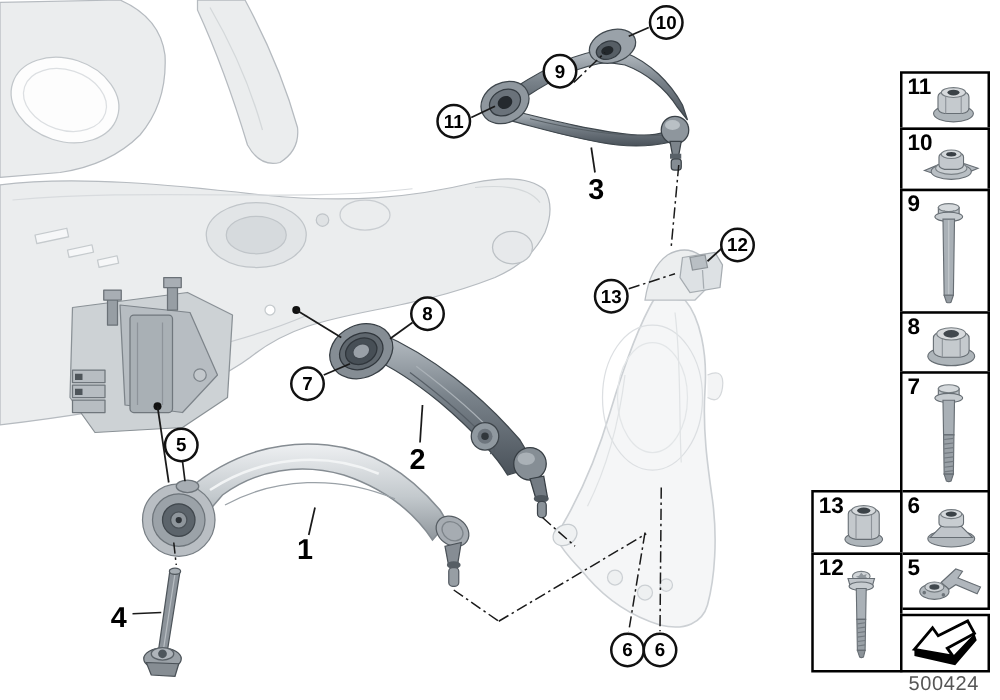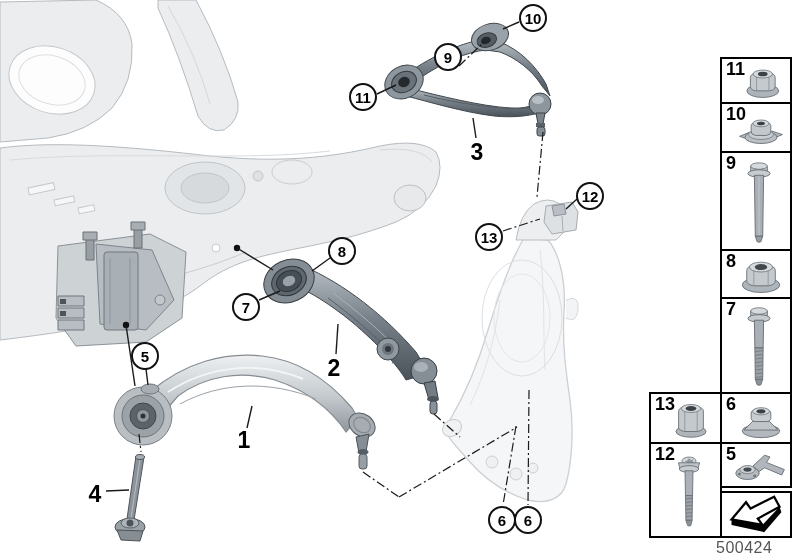--- a/index.html
+++ b/index.html
@@ -11,21 +11,21 @@
   .callout{position:absolute;width:28px;height:28px;box-sizing:border-box;border:2.2px solid #111;
            border-radius:50%;background:#fff;color:#000;font-weight:bold;font-size:15px;
            display:flex;align-items:center;justify-content:center;pointer-events:auto;}
   .part-label{position:absolute;font-weight:bold;font-size:23px;color:#000;
               transform:translate(-50%,-50%);pointer-events:auto;}
   .lg-box{position:absolute;box-sizing:border-box;border:2px solid #000;background:#fff;
           display:flex;align-items:flex-end;justify-content:center;}
   .lg-num{position:absolute;top:1px;left:4px;font-weight:bold;font-size:18px;color:#000;line-height:1.05;}
   .lg-icon{margin:0 0 2px 10px;}
   .lg-icon.tall{margin:2px 0 2px 6px;}
-  .drawing-number{position:absolute;left:716px;top:539px;width:78px;text-align:left;
+  .drawing-number{position:absolute;left:716px;top:539px;width:78px;text-align:center;
                   color:#565656;font-size:16px;letter-spacing:.5px;}
 </style>
 </head>
 <body>
 
 <svg id="artwork" width="800" height="560" viewBox="0 0 800 560">
   <defs>
     <linearGradient id="gSteel" x1="0" y1="0" x2="0" y2="1">
       <stop offset="0" stop-color="#b9c0c6"></stop>
         <stop offset="0.45" stop-color="#79828a"></stop>

